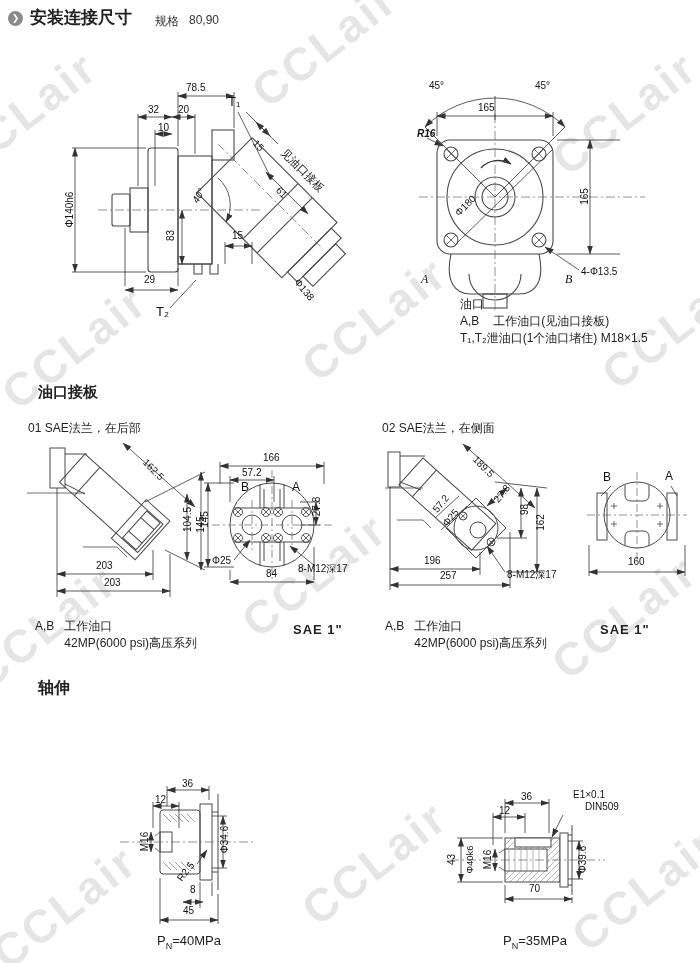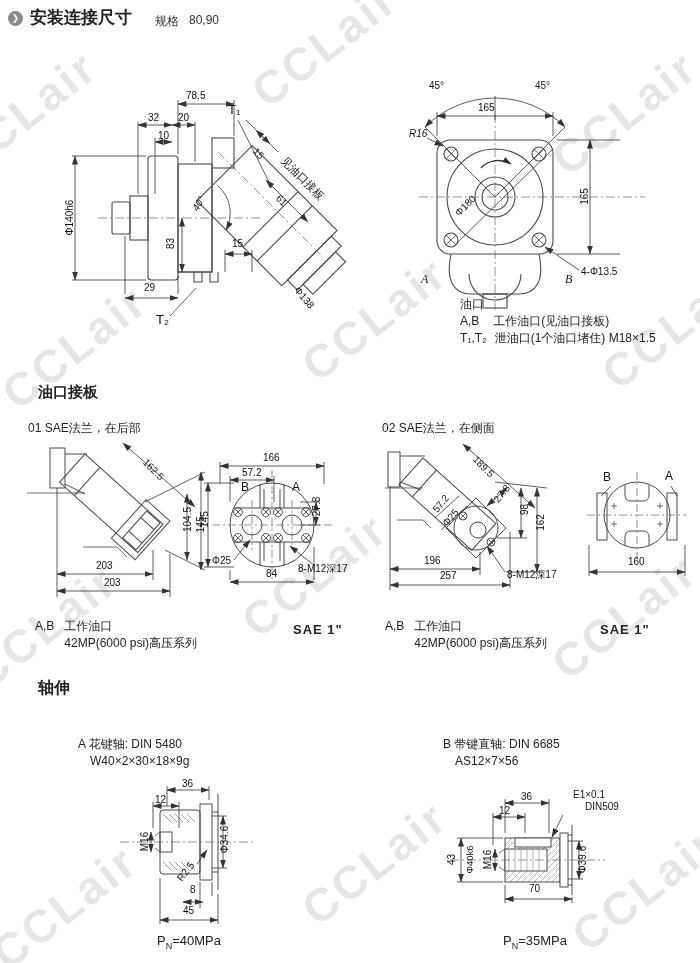--- a/index.html
+++ b/index.html
@@ -44,21 +44,21 @@
   <span class="wm" style="left:-20px;top:880px">CCLair</span>
   <span class="wm" style="left:560px;top:862px">CCLair</span>
 
   <div class="hdr-bullet">❯</div>
   <div class="hdr-title">安装连接尺寸</div>
   <div class="hdr-spec">
     <span>规格</span>
     <span>80,90</span>
   </div>
 
-  <div class="draw" style="left:60px;top:76px;width:305px;height:275px">
+  <div class="draw" style="left:60px;top:68px;width:305px;height:275px">
     <svg width="305" height="275" viewBox="0 0 305 275">
       <defs>
         <marker id="ma" markerWidth="10" markerHeight="8" refX="8.5" refY="3" orient="auto" markerUnits="userSpaceOnUse">
             <path d="M0,0 L9,3 L0,6 Z" fill="#333"></path>
           </marker>
         <marker id="mb" markerWidth="10" markerHeight="8" refX="0.5" refY="3" orient="auto" markerUnits="userSpaceOnUse">
             <path d="M9,0 L0,3 L9,6 Z" fill="#333"></path>
           </marker>
         <pattern id="hb" width="6" height="6" patternUnits="userSpaceOnUse">
             <path d="M0,6 L6,0" stroke="#999" stroke-width="0.7"></path>
@@ -162,35 +162,35 @@
         <line x1="22" y1="80" x2="38" y2="88" marker-end="url(#ma)"></line>
         <line x1="152" y1="82" x2="215" y2="82"></line>
           <line x1="152" y1="196" x2="215" y2="196"></line>
         <line x1="185" y1="82" x2="185" y2="196" marker-start="url(#mb)" marker-end="url(#ma)"></line>
         <line x1="174" y1="212" x2="140" y2="189" marker-end="url(#ma)"></line>
       </g>
     </svg>
     <span class="d" style="left:24px;top:22px">45°</span>
     <span class="d" style="left:130px;top:22px">45°</span>
     <span class="d" style="left:73px;top:44px">165</span>
-    <span class="d it" style="left:4px;top:70px;font-weight:400">R16</span>
+    <span class="d it" style="left:12px;top:70px;font-weight:700">R16</span>
     <span class="d" style="left:48px;top:142px;transform:rotate(-45deg)">Φ180</span>
     <span class="d" style="left:171px;top:133px;transform:rotate(-90deg)">165</span>
     <span class="d" style="left:176px;top:208px">4-Φ13.5</span>
     <span class="serif d" style="left:16px;top:216px">A</span>
     <span class="serif d" style="left:160px;top:216px">B</span>
   </div>
 
   <div class="ptitle" style="left:460px;top:296px">
     <div>油口</div>
     <div style="display:flex;gap:14px">
       <span>A,B</span>
       <span>工作油口(见油口接板)</span>
     </div>
-    <div style="display:flex;gap:8px">
+    <div style="display:flex;gap:0">
       <span>T₁,T₂</span>
       <span>泄油口(1个油口堵住) M18×1.5</span>
     </div>
   </div>
 
   <div class="h2" style="left:38px;top:383px">油口接板</div>
   <div class="h3" style="left:28px;top:420px">01 SAE法兰，在后部</div>
   <div class="h3" style="left:382px;top:420px">02 SAE法兰，在侧面</div>
 
   <div class="draw" style="left:15px;top:442px;width:200px;height:160px">
@@ -373,28 +373,20 @@
     <span class="k">A,B</span>
     <span>
       <span>工作油口</span><br>
       <span>42MP(6000 psi)高压系列</span>
     </span>
   </div>
   <div class="sae" style="left:600px;top:622px">SAE 1"</div>
 
   <div class="h2" style="left:38px;top:678px;font-size:16px">轴伸</div>
 
-  <div class="ptitle" style="left:78px;top:736px">
-    <div>A 花键轴: DIN 5480</div>
-    <div style="padding-left:12px">W40×2×30×18×9g</div>
-  </div>
-  <div class="ptitle" style="left:443px;top:736px">
-    <div>B 带键直轴: DIN 6685</div>
-    <div style="padding-left:12px">AS12×7×56</div>
-  </div>
 
   <div class="draw" style="left:105px;top:778px;width:165px;height:160px">
     <svg width="165" height="160" viewBox="0 0 165 160">
       <g stroke="#4a4a4a" fill="none" stroke-width="1">
         <rect x="55" y="32" width="40" height="64" rx="3"></rect>
         <rect x="95" y="26" width="12" height="76"></rect>
         <line x1="113" y1="16" x2="113" y2="112"></line>
         <path d="M107,34 h6 M107,94 h6"></path>
         <rect x="55" y="54" width="12" height="20"></rect>
         <path d="M55,54 l-5,4 M55,74 l-5,-4" stroke-width="0.8"></path>

